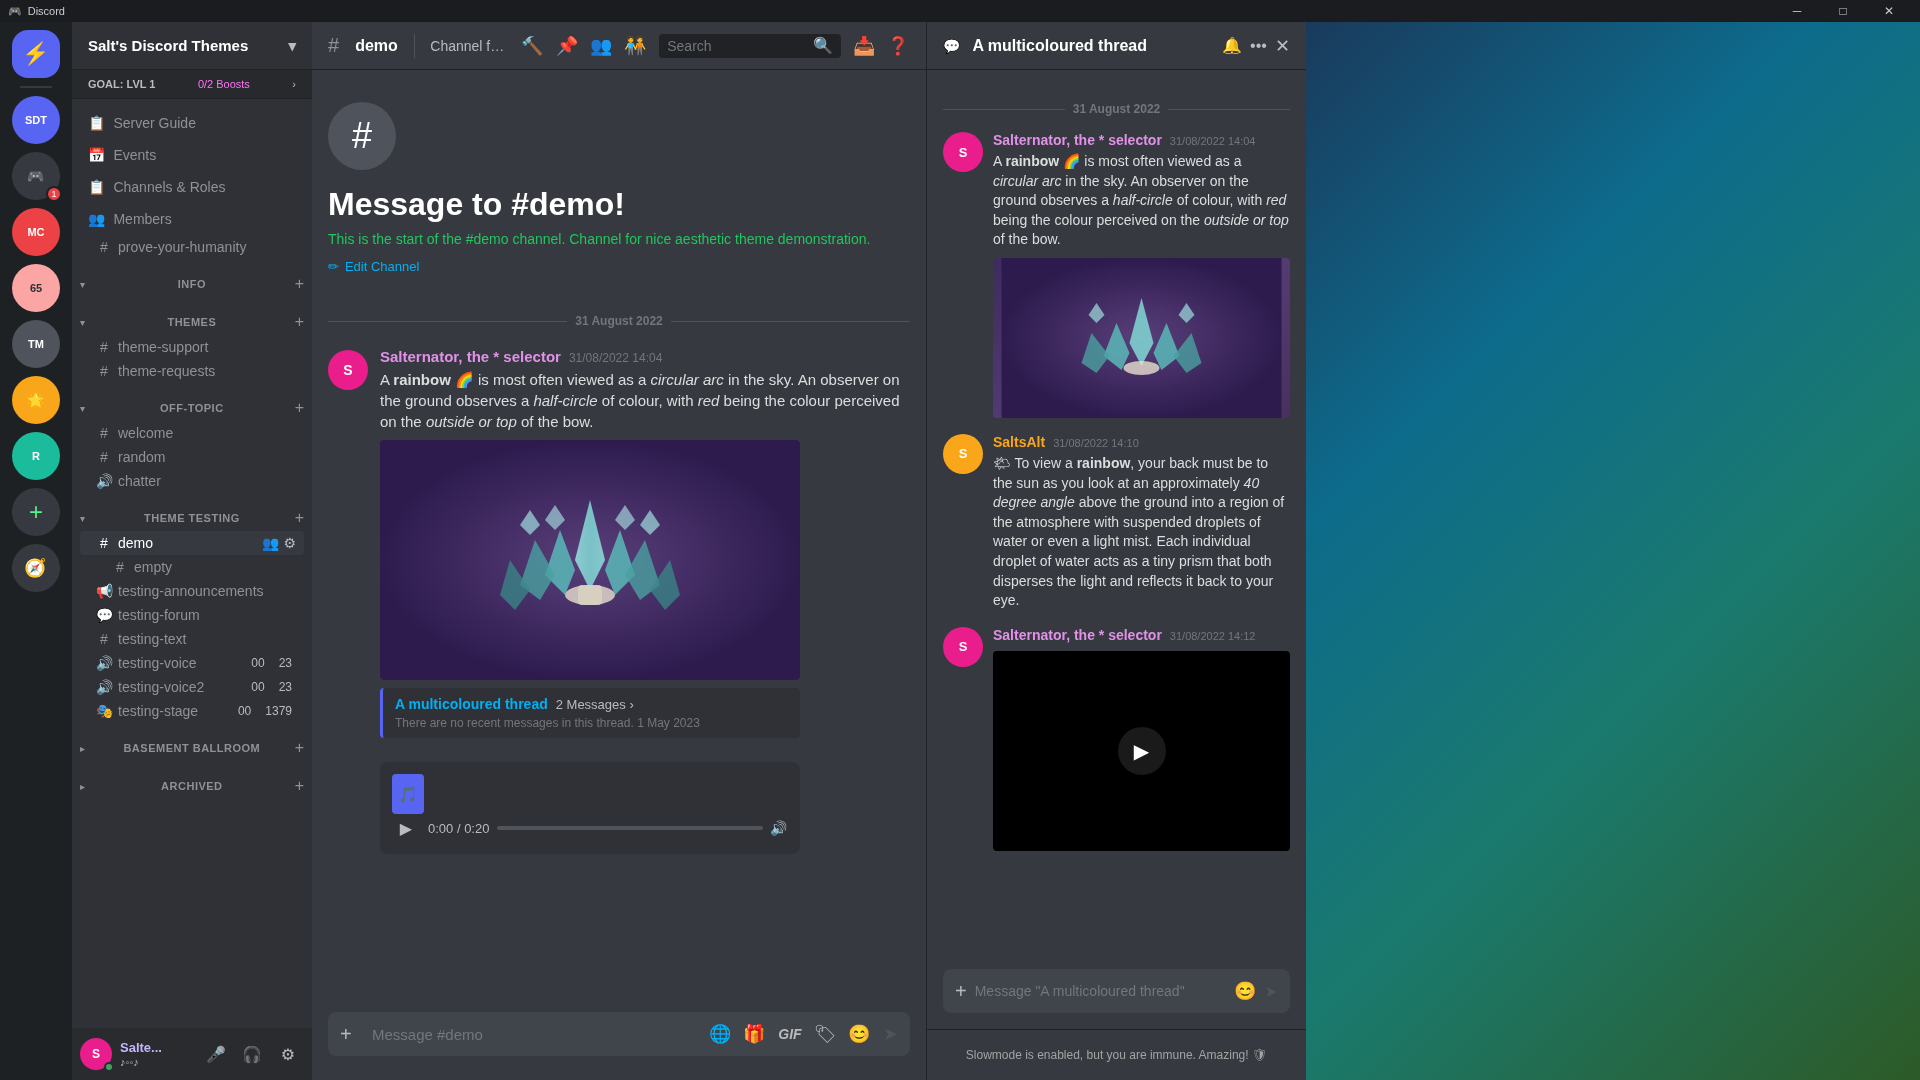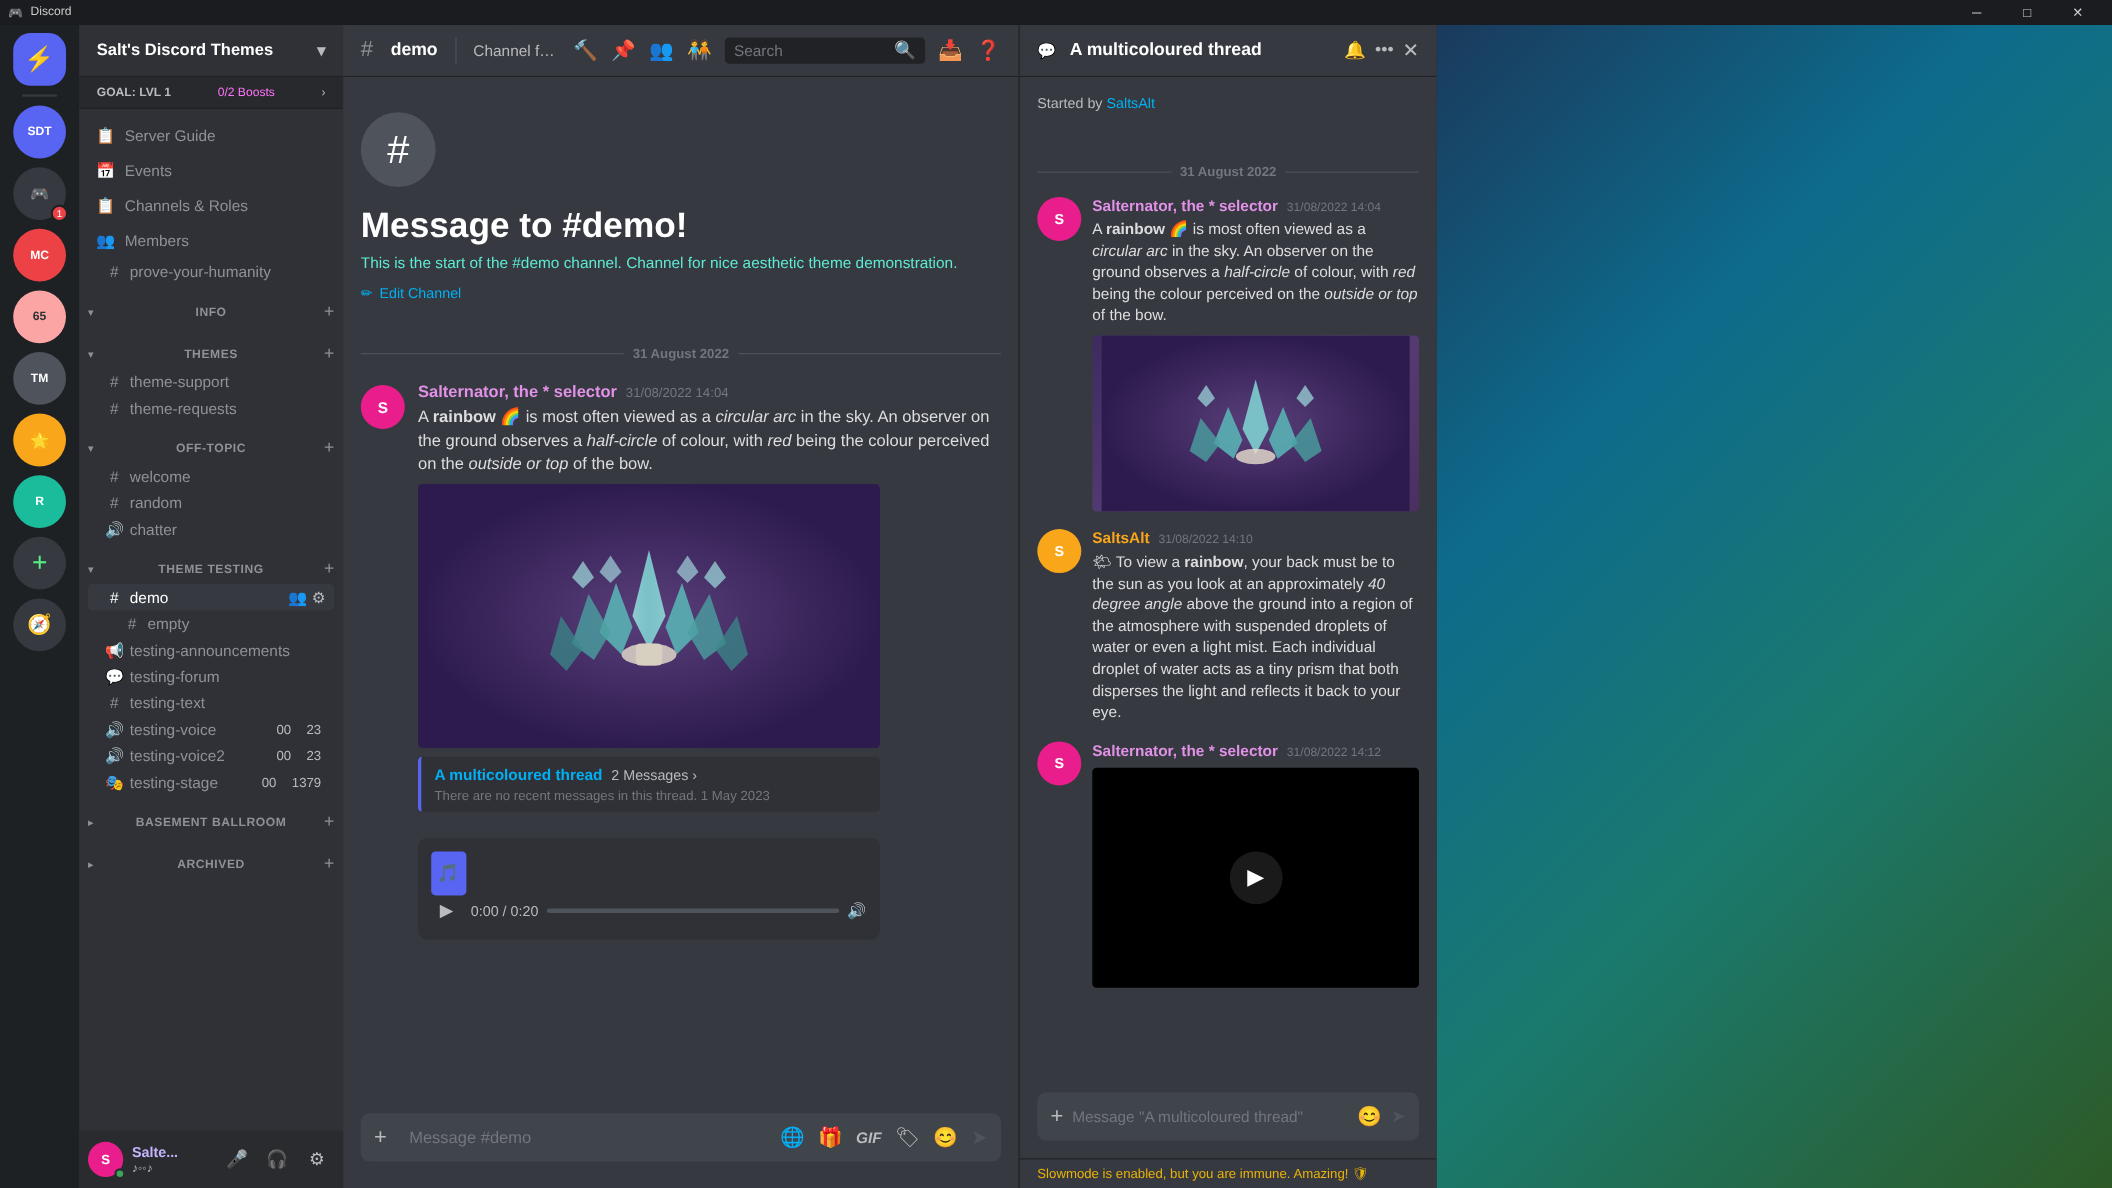--- a/index.html
+++ b/index.html
@@ -75,21 +75,21 @@
     .header-icon { color: #b9bbbe; cursor: pointer; font-size: 18px; }
     .search-box { display: flex; align-items: center; background: #202225; border-radius: 4px; padding: 0 8px; height: 24px; gap: 6px; cursor: text; }
     .search-box input { background: transparent; border: none; outline: none; color: #b9bbbe; font-size: 14px; width: 140px; }
     .search-box input::placeholder { color: #72767d; }
 
     
     .chat-messages { flex: 1; overflow-y: auto; padding: 16px; display: flex; flex-direction: column; gap: 0; }
     .welcome-section { display: flex; flex-direction: column; align-items: flex-start; padding: 16px 0 24px 0; }
     .welcome-icon { width: 68px; height: 68px; background: #4f545c; border-radius: 50%; display: flex; align-items: center; justify-content: center; font-size: 36px; color: #fff; margin-bottom: 16px; }
     .welcome-title { color: #fff; font-size: 32px; font-weight: 700; margin-bottom: 8px; }
-    .welcome-desc { color: #5eead4; font-size: 14px; margin-bottom: 12px; }
+    .welcome-desc { color: #22c55e; font-size: 14px; margin-bottom: 12px; }
     .edit-channel-btn { display: flex; align-items: center; gap: 6px; color: #00b0f4; font-size: 13px; cursor: pointer; }
 
     .date-divider { display: flex; align-items: center; gap: 8px; margin: 16px 0; }
     .date-divider-line { flex: 1; height: 1px; background: #4f545c; }
     .date-divider-text { color: #72767d; font-size: 12px; font-weight: 600; white-space: nowrap; }
 
     .message { display: flex; gap: 12px; padding: 4px 0; margin-bottom: 4px; }
     .msg-avatar { width: 40px; height: 40px; border-radius: 50%; background: #5865f2; display: flex; align-items: center; justify-content: center; color: white; font-size: 14px; font-weight: 700; flex-shrink: 0; margin-top: 2px; }
     .msg-content { flex: 1; min-width: 0; }
     .msg-header { display: flex; align-items: baseline; gap: 8px; margin-bottom: 4px; }
@@ -155,21 +155,21 @@
     .thread-video { width: 100%; height: 200px; background: #000; border-radius: 4px; margin-top: 8px; display: flex; align-items: center; justify-content: center; }
     .play-circle { width: 48px; height: 48px; border-radius: 50%; background: rgba(255,255,255,0.1); display: flex; align-items: center; justify-content: center; color: white; font-size: 20px; }
 
     .thread-input { padding: 0 16px 16px 16px; }
     .thread-input-box { background: #40444b; border-radius: 8px; display: flex; align-items: center; padding: 0 12px; min-height: 44px; gap: 8px; }
     .thread-input-field { flex: 1; background: transparent; border: none; outline: none; color: #dcddde; font-size: 14px; padding: 11px 0; }
     .thread-input-field::placeholder { color: #72767d; }
     .thread-emoji { color: #b9bbbe; cursor: pointer; font-size: 18px; }
     .thread-send { color: #b9bbbe; cursor: pointer; font-size: 16px; }
 
-    .slowmode-notice { padding: 6px 16px; text-align: left; color: #eab308; font-size: 12px; border-top: 1px solid #202225; }
+    .slowmode-notice { padding: 18px 16px; text-align: center; color: #a3a3a3; font-size: 12px; border-top: 1px solid #202225; }
 
     
     .desktop-bg { flex: 1; position: relative; overflow: hidden; }
     .desktop-bg-img { width: 100%; height: 100%; background: linear-gradient(135deg, #1a3a5c 0%, #0d6b8c 30%, #1a7a6e 60%, #2d5a27 100%); }
 
     
     ::-webkit-scrollbar { width: 4px; }
     ::-webkit-scrollbar-track { background: transparent; }
     ::-webkit-scrollbar-thumb { background: #202225; border-radius: 2px; }
 
@@ -505,24 +505,20 @@
 
   <div class="thread-panel">
     <div class="thread-header">
       <span style="color:#b9bbbe; font-size:14px; margin-right:4px;">💬</span>
       <span class="thread-header-title">A multicoloured thread</span>
       <span class="thread-bell">🔔</span>
       <span class="thread-more">•••</span>
       <span class="thread-close">✕</span>
     </div>
 
-    <div class="thread-started">
-      <span>Started by</span>
-      <a>SaltsAlt</a>
-    </div>
 
     <div class="thread-messages-area">
 
       <div class="date-divider">
         <div class="date-divider-line"></div>
         <span class="date-divider-text">31 August 2022</span>
         <div class="date-divider-line"></div>
       </div>
 
       <div class="thread-msg">

